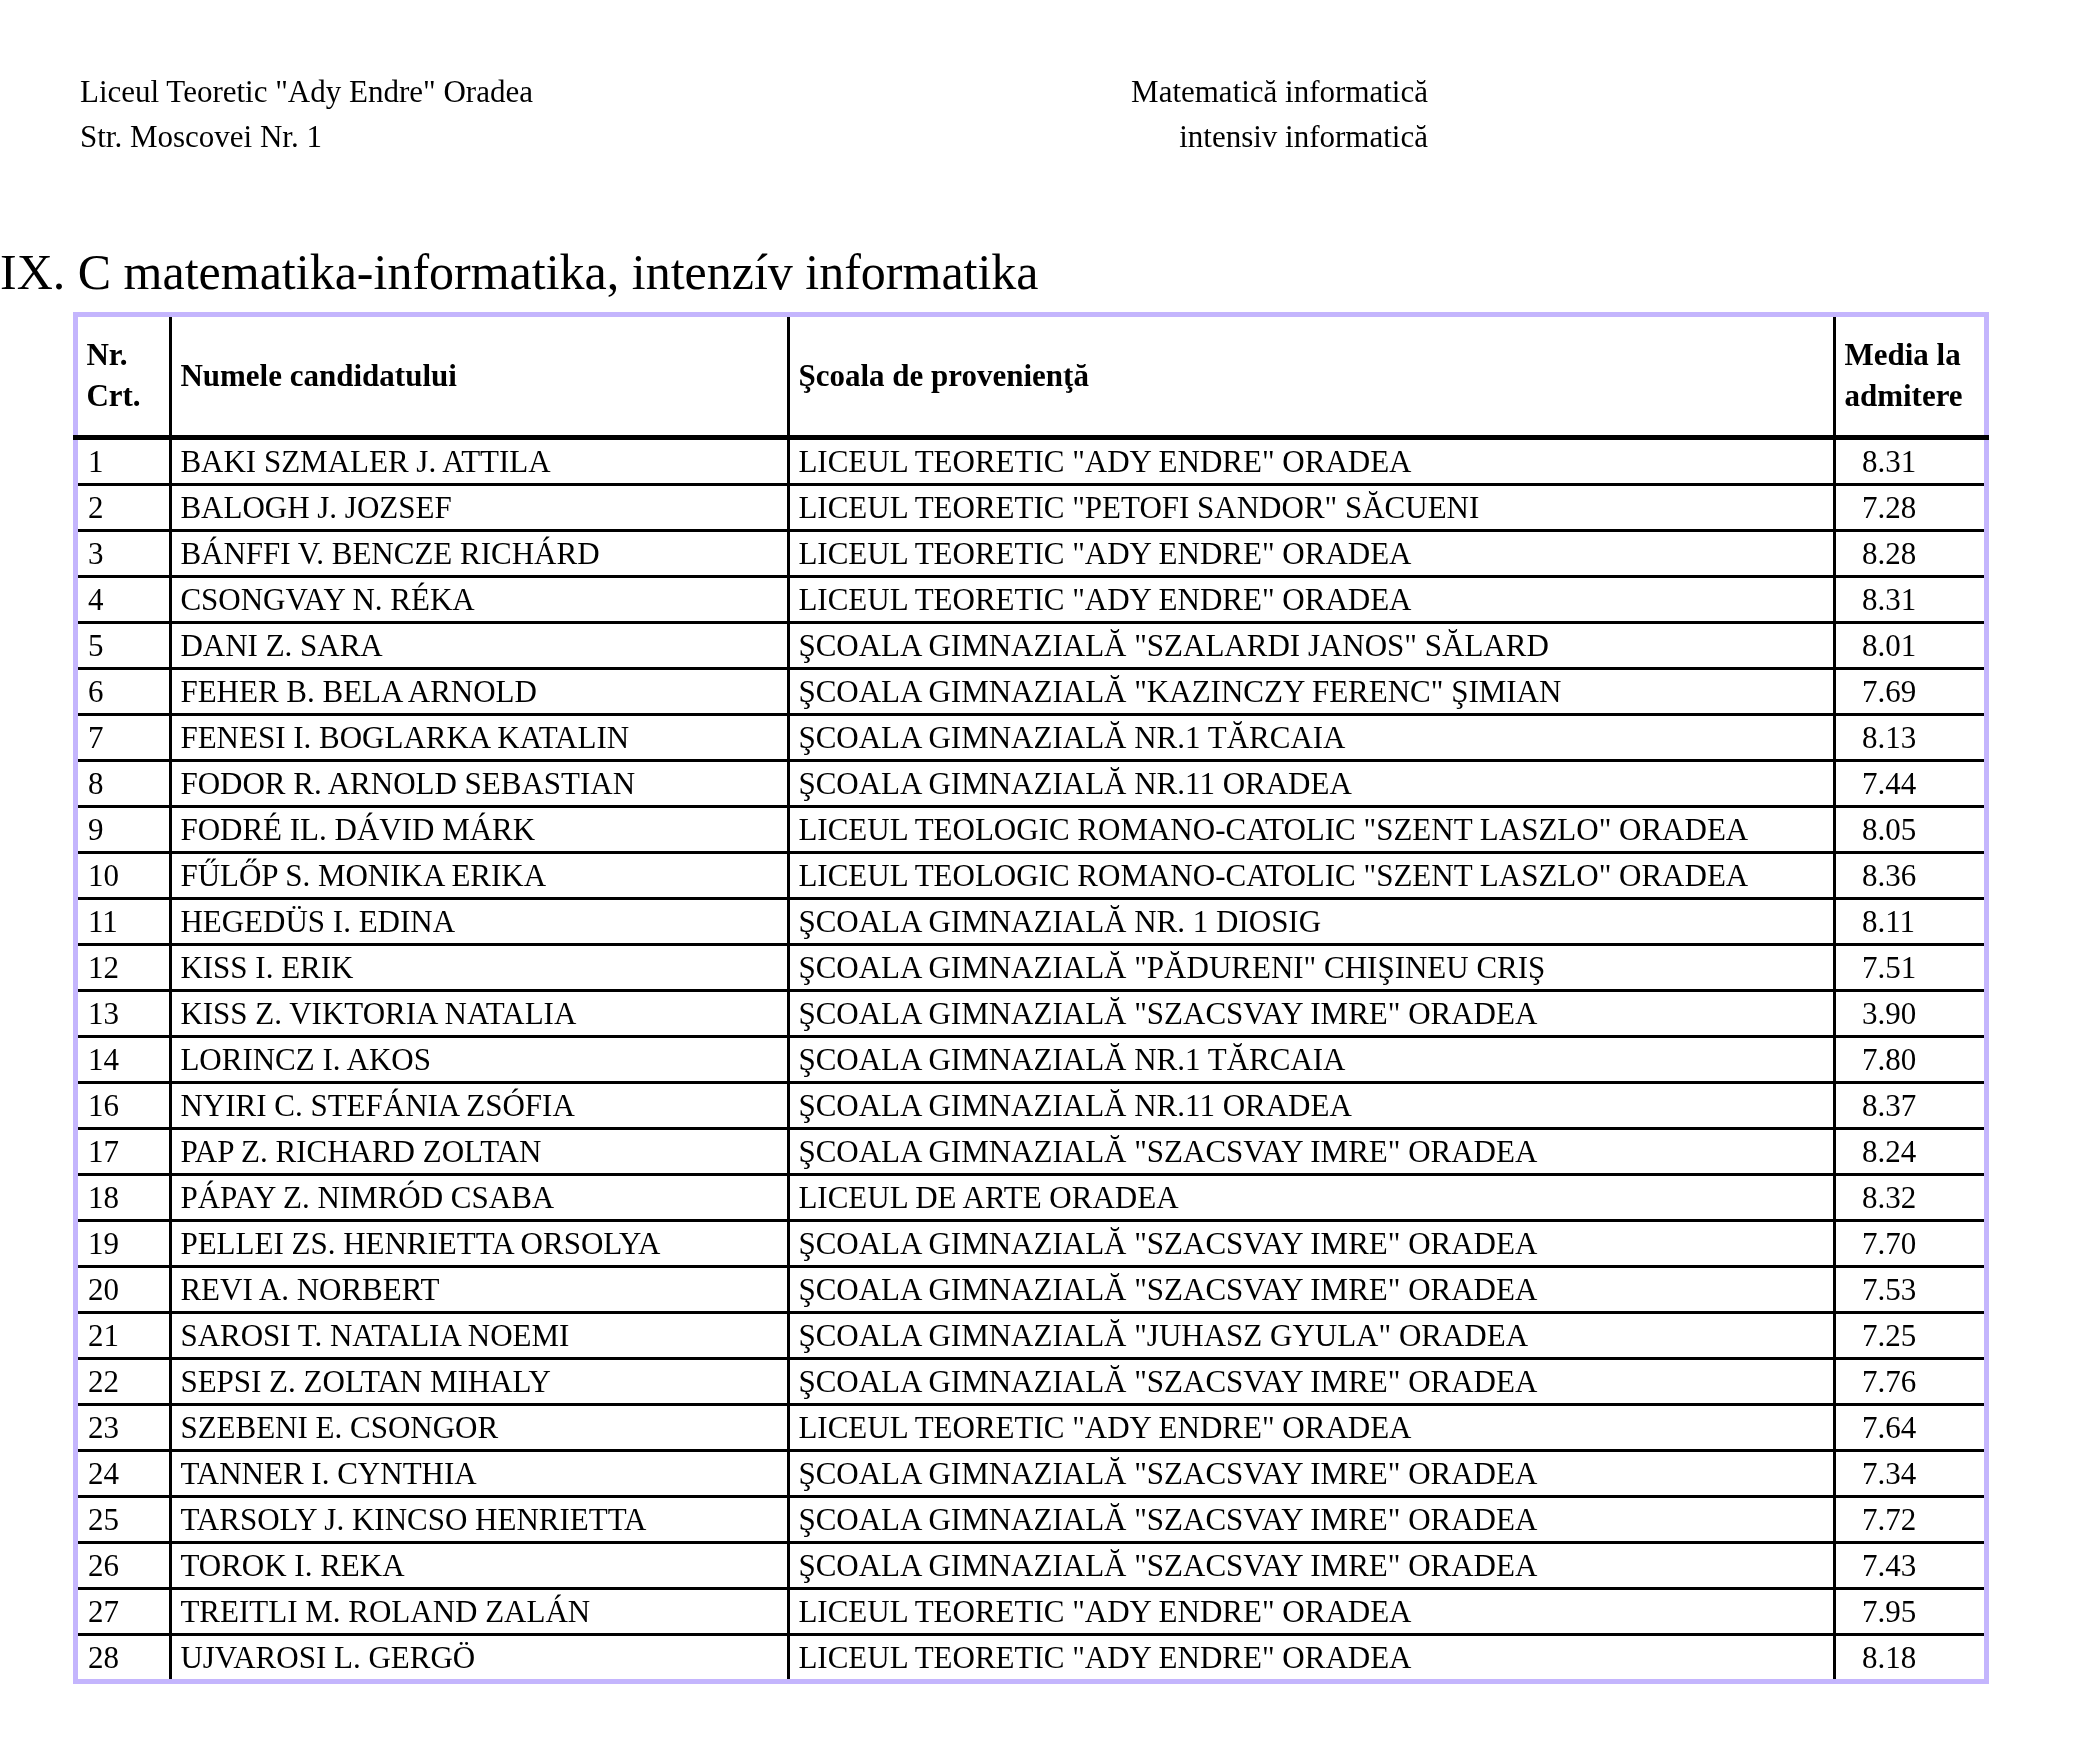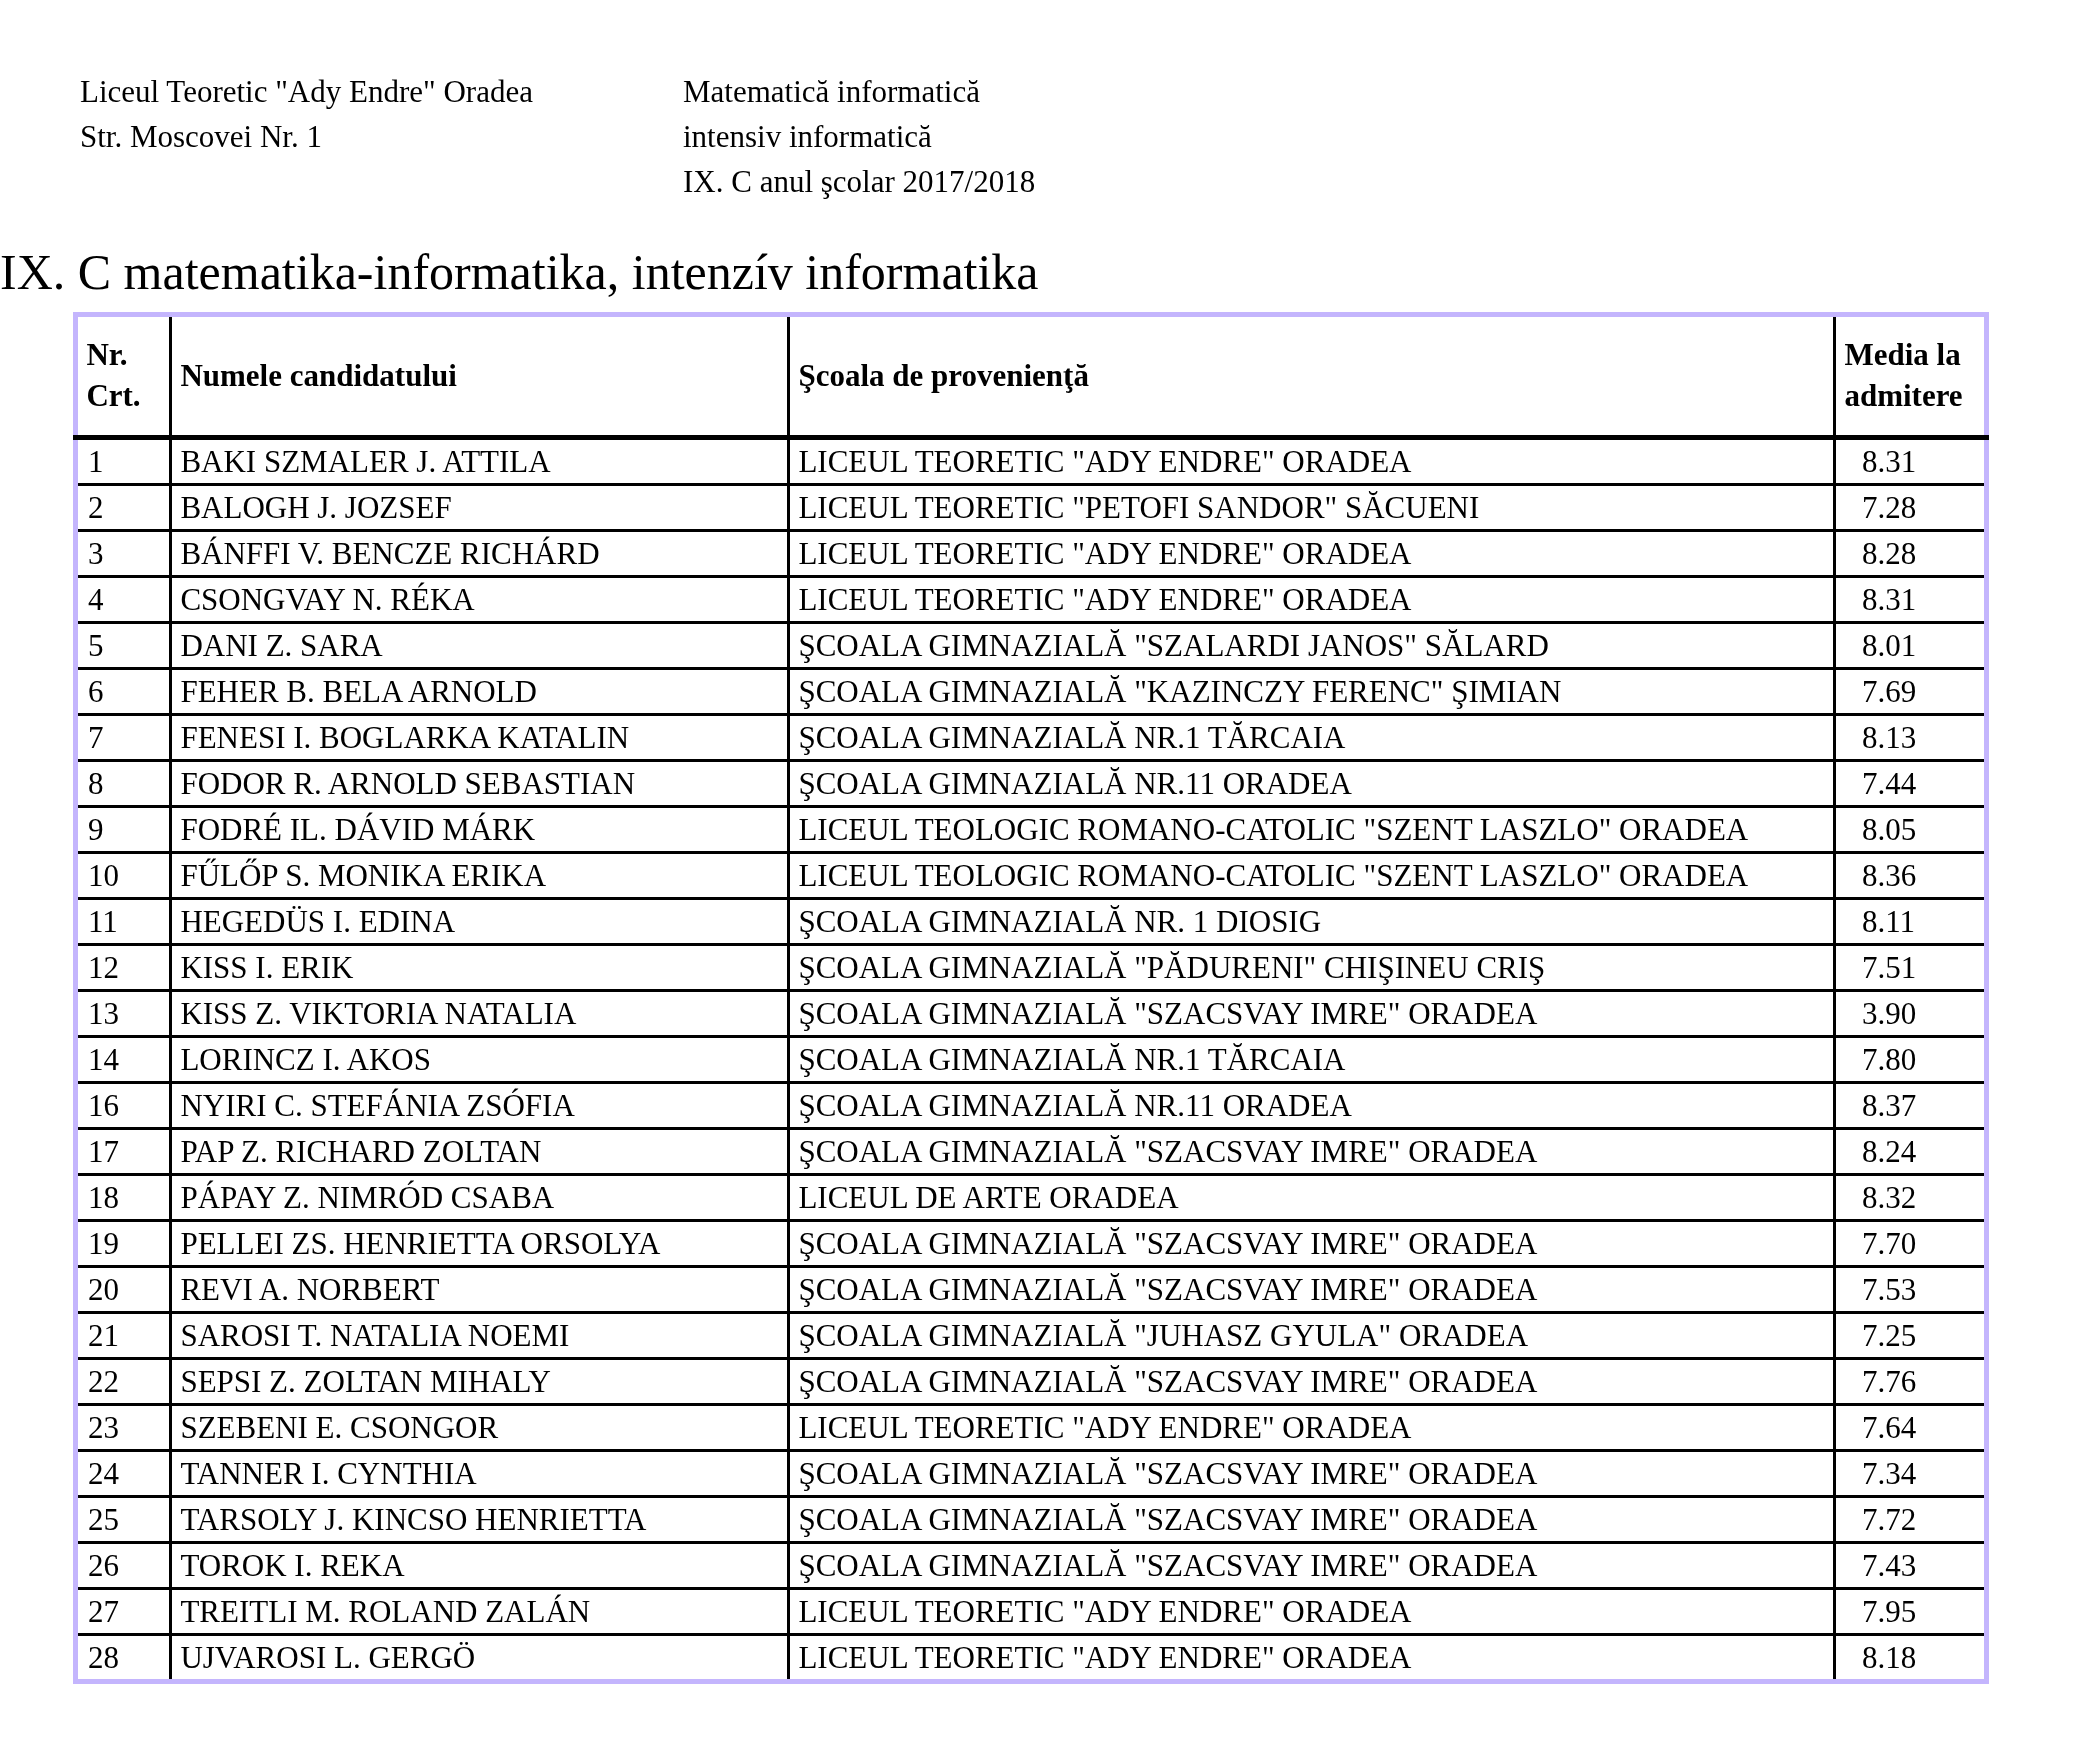--- a/index.html
+++ b/index.html
@@ -26,21 +26,21 @@
     top: 69px;
     font-size: 31px;
     line-height: 45px;
     white-space: nowrap;
   }
   .lh-center {
     position: absolute;
     left: 683px;
     top: 69px;
     width: 745px;
-    text-align: left;
+    text-align: right;
     font-size: 31px;
     line-height: 45px;
     white-space: nowrap;
   }
   .doc-title {
     position: absolute;
     left: 0;
     top: 241px;
     width: 2092px;
     margin: 0;
@@ -92,21 +92,20 @@
 <div class="page">
 
   <div class="lh-left">
     <div>Liceul Teoretic "Ady Endre" Oradea</div>
     <div>Str. Moscovei Nr. 1</div>
   </div>
 
   <div class="lh-center">
     <div>Matematică informatică</div>
     <div>intensiv informatică</div>
-    <div>IX. C anul şcolar 2017/2018</div>
   </div>
 
   <h1 class="doc-title">IX. C matematika-informatika, intenzív informatika</h1>
 
   <table class="admission">
     <colgroup>
       <col class="c-nr">
       <col class="c-name">
       <col class="c-school">
       <col class="c-media">

